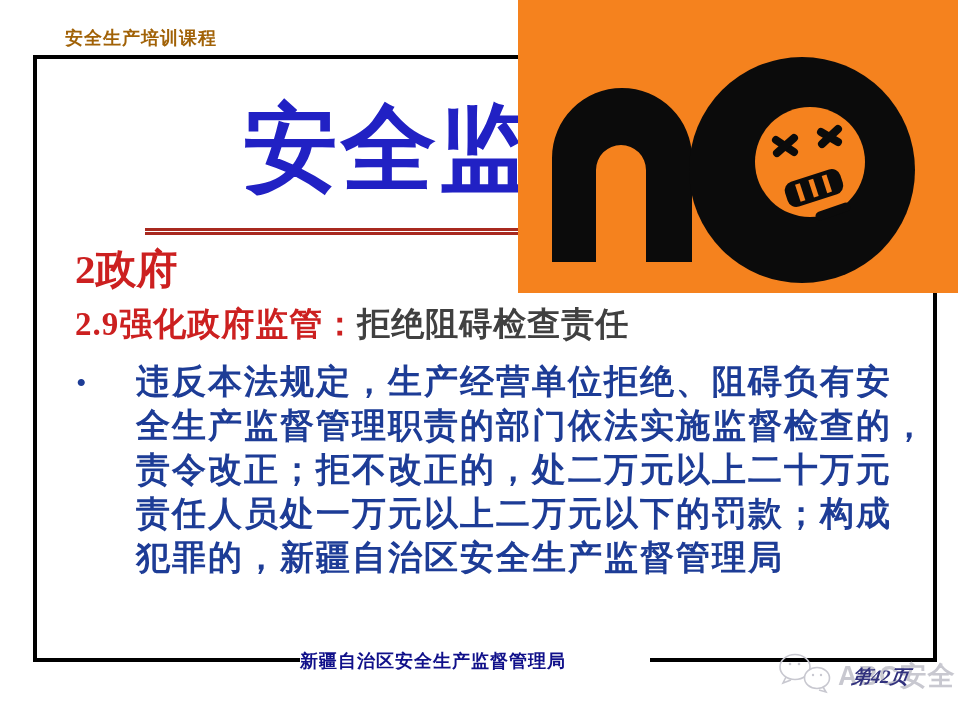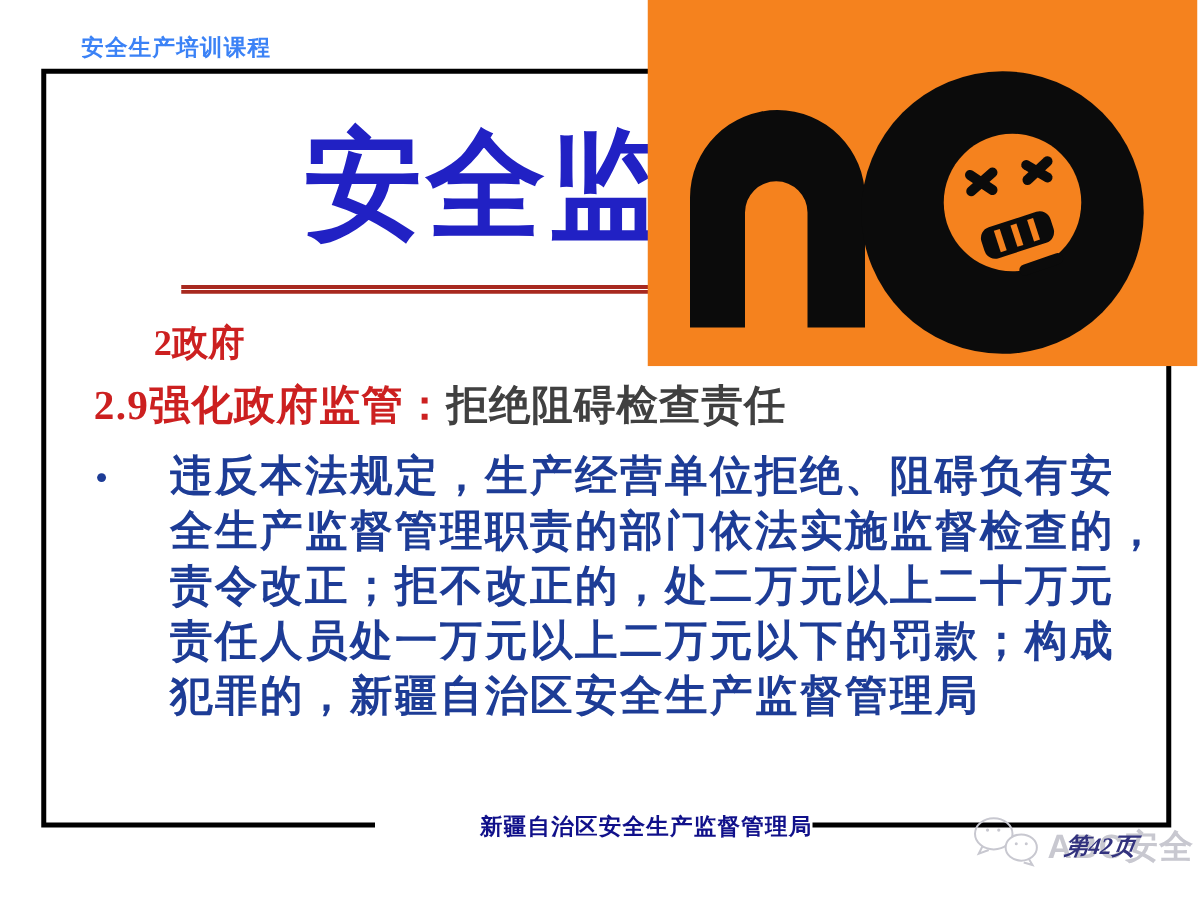--- a/index.html
+++ b/index.html
@@ -2,37 +2,37 @@
 <html><head>
 <meta charset="utf-8">
 <style>
   html,body { margin:0; padding:0; background:#ffffff; }
   #canvas {
     position:relative; width:960px; height:720px; background:#ffffff;
     overflow:hidden; font-family:"Liberation Serif","DejaVu Serif",serif;
   }
   .course-header {
     position:absolute; left:65px; top:26px; font-size:18px; font-weight:bold;
-    color:#3b82f6; letter-spacing:1px; white-space:nowrap;text-align:center;
+    color:#a16207; letter-spacing:1px; white-space:nowrap;text-align:center;
   }
   .slide-frame {
     position:absolute; left:33px; top:55px; width:904px; height:607px;
     box-sizing:border-box; border:4px solid #000000; background:transparent;
   }
   .slide-title {
     position:absolute; left:243px; top:102px; font-size:95px; font-weight:bold;
     color:#2121C4; letter-spacing:3px; line-height:1; white-space:nowrap; z-index:2;
   }
   .title-underline {
     position:absolute; left:145px; top:228px; width:478px; height:7px; z-index:2;
     background:linear-gradient(to bottom,#A8291F 0 3px,#ffffff 3px 4px,#A8291F 4px 100%);
   }
   .section-heading {
-    position:absolute; left:75px; top:255px; font-size:29px; font-weight:bold;
-    color:#CC2020; white-space:nowrap; z-index:2;margin-left:48px;
+    position:absolute; left:75px; top:242px; font-size:41px; font-weight:bold;
+    color:#CC2020; white-space:nowrap; z-index:2;
   }
   .subsection-heading {
     position:absolute; left:75px; top:302px; font-size:33px; font-weight:bold;
     white-space:nowrap; letter-spacing:1px; z-index:2;
   }
   .subsection-heading .red  { color:#CC2020; }
   .subsection-heading .blue { color:#404040; }
   .bullet-glyph {
     position:absolute; left:76px; top:366px; font-size:30px; color:#1D3C96; z-index:2;
   }
@@ -40,21 +40,21 @@
     position:absolute; left:112px; top:360px; z-index:2;
     font-size:34px; font-weight:bold; color:#1D3C96; line-height:44px;
     letter-spacing:2px;
   }
   .body-text .line { white-space:nowrap;margin-left:24px; }
   .no-graphic {
     position:absolute; left:518px; top:0; width:440px; height:293px; z-index:3;
   }
   .footer-box {
     position:absolute; left:300px; top:644px; width:350px; height:34px; z-index:3;
-    background:#ffffff; text-align:right; line-height:34px;
+    background:#ffffff; text-align:left; line-height:34px;
   }
   .footer-text {
     font-size:18px; font-weight:bold; color:#10108A; letter-spacing:1px; white-space:nowrap;
   }
   .watermark {
     position:absolute; left:776px; top:650px; z-index:2; display:flex; align-items:center;
   }
   .watermark-text {
     font-family:Liberation Sans, sans-serif;
     font-size:27px; font-weight:bold; color:#C8C8D0; letter-spacing:1px; white-space:nowrap;

